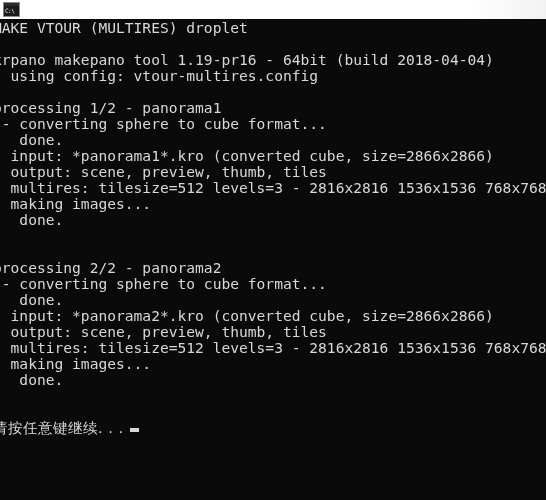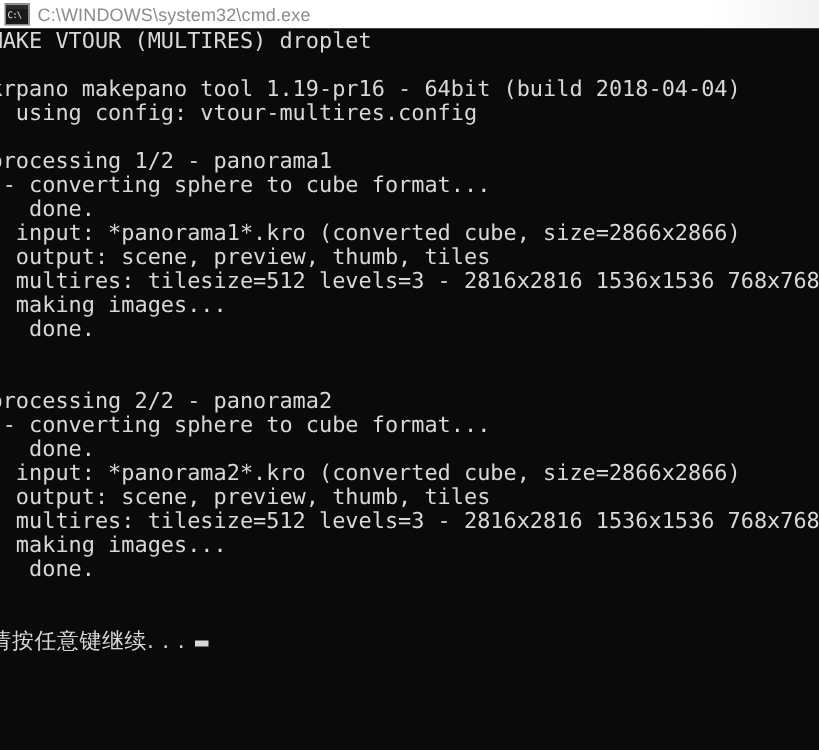--- a/index.html
+++ b/index.html
@@ -135,20 +135,19 @@
 </head>
 <body>
 
 <div id="window">
 
   <div id="titlebar">
     <div id="app-icon">
       <div class="icon-strip"></div>
       <div class="icon-body">C:\</div>
     </div>
-    <div id="titlebar-text">C:\WINDOWS\system32\cmd.exe</div>
   </div>
 
   <div id="console">
     <div id="console-lines"><div class="cline">MAKE VTOUR (MULTIRES) droplet</div><div class="cline blank">&nbsp;</div><div class="cline">krpano makepano tool 1.19-pr16 - 64bit (build 2018-04-04)</div><div class="cline">- using config: vtour-multires.config</div><div class="cline blank">&nbsp;</div><div class="cline">processing 1/2 - panorama1</div><div class="cline"> - converting sphere to cube format...</div><div class="cline">   done.</div><div class="cline">- input: *panorama1*.kro (converted cube, size=2866x2866)</div><div class="cline">- output: scene, preview, thumb, tiles</div><div class="cline">- multires: tilesize=512 levels=3 - 2816x2816 1536x1536 768x768</div><div class="cline">- making images...</div><div class="cline">   done.</div><div class="cline blank">&nbsp;</div><div class="cline blank">&nbsp;</div><div class="cline">processing 2/2 - panorama2</div><div class="cline"> - converting sphere to cube format...</div><div class="cline">   done.</div><div class="cline">- input: *panorama2*.kro (converted cube, size=2866x2866)</div><div class="cline">- output: scene, preview, thumb, tiles</div><div class="cline">- multires: tilesize=512 levels=3 - 2816x2816 1536x1536 768x768</div><div class="cline">- making images...</div><div class="cline">   done.</div><div class="cline blank">&nbsp;</div><div class="cline blank">&nbsp;</div><div class="cline cjk"><span>请按任意键继续. . .</span><span class="cursor-block"></span></div></div>
   </div>
 
 </div>
 
 </body></html>

